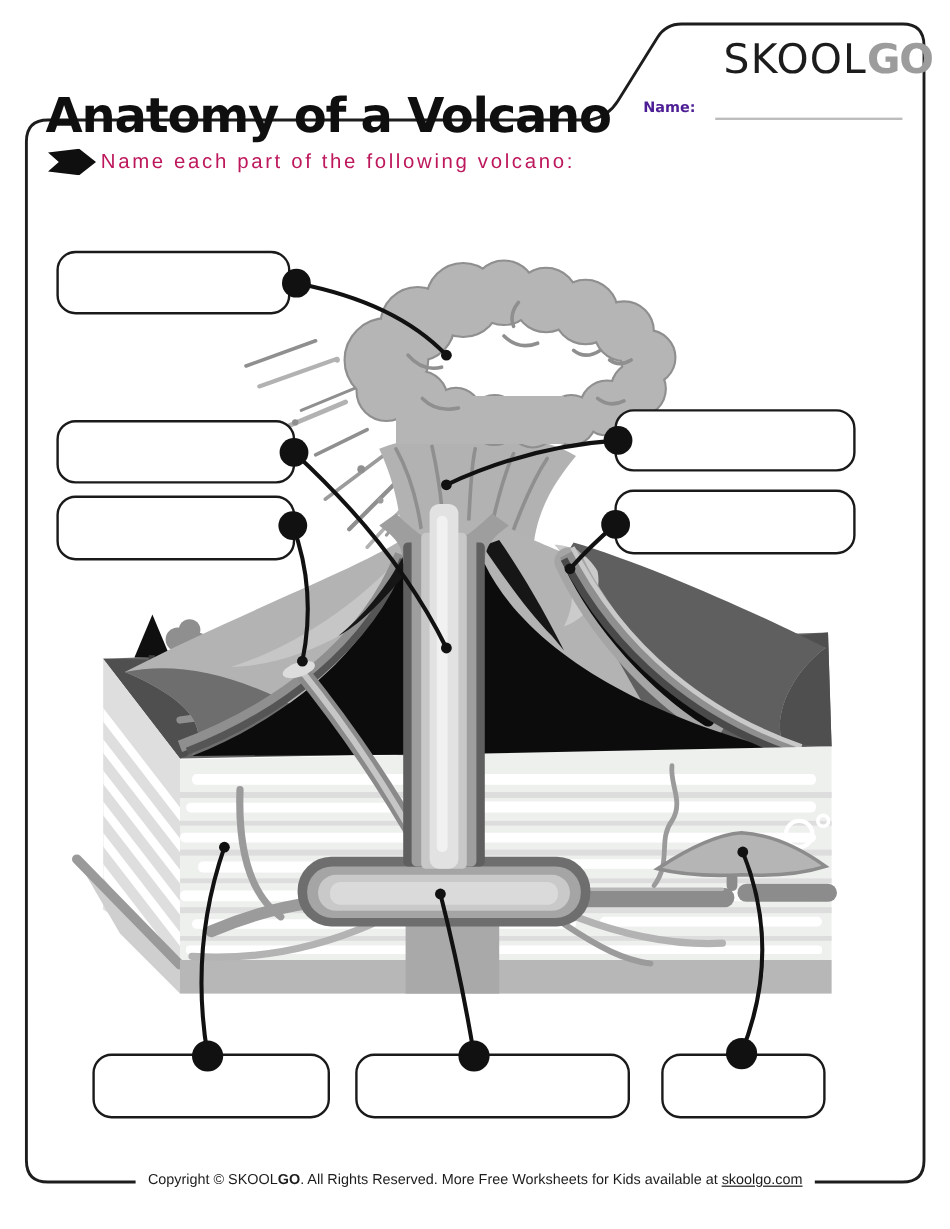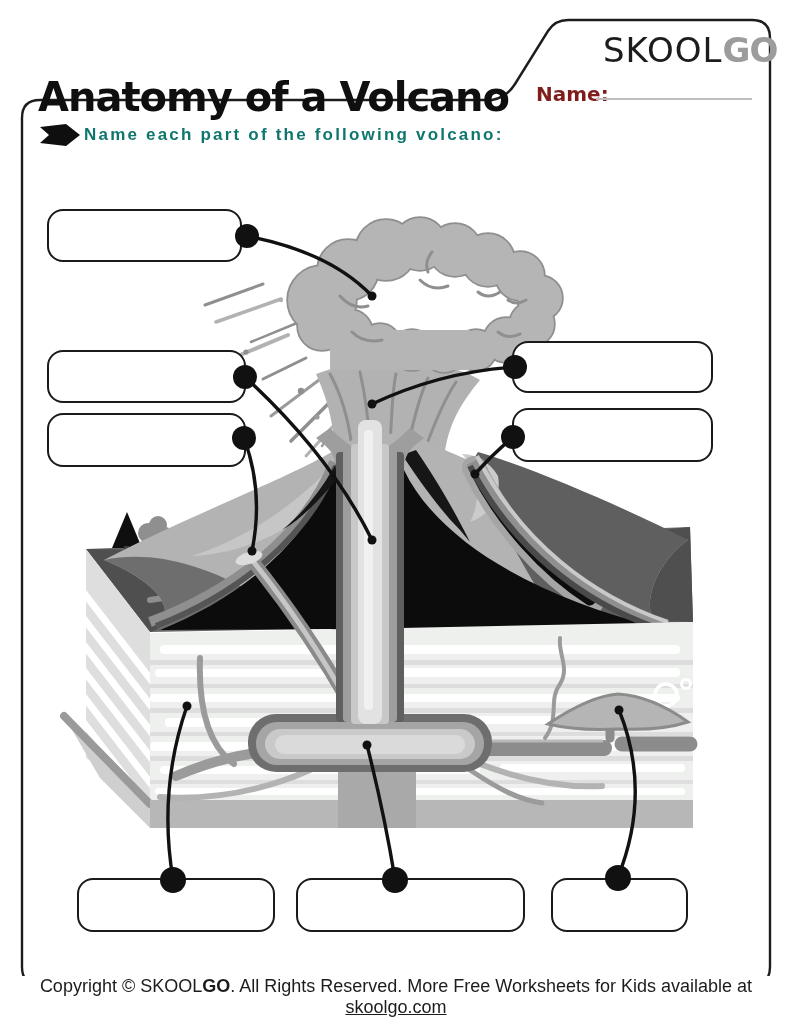--- a/index.html
+++ b/index.html
@@ -4,26 +4,26 @@
 <style>
   html,body{margin:0;padding:0;background:#fff;}
   .page{position:relative;width:792px;height:1024px;background:#fff;overflow:hidden;
         font-family:"Liberation Sans",sans-serif;}
   .abs{position:absolute;}
   .title{left:38px;top:26px;font-family:"DejaVu Sans",sans-serif;font-weight:bold;
          font-size:40px;letter-spacing:-1px;color:#0f0f0f;margin-top:48px;}
   .brand{left:603px;top:30px;font-family:"DejaVu Sans",sans-serif;font-size:34px;
          color:#1c1c1c;letter-spacing:1px;white-space:nowrap;}
   .brand .go{color:#9c9c9c;font-weight:bold;letter-spacing:-1px;}
-  .name-row{left:536px;top:82px;font-size:20px;font-weight:bold;color:#7f1d1d;
+  .name-row{left:536px;top:82px;font-size:12px;font-weight:bold;color:#4c1d95;
             font-family:"DejaVu Sans",sans-serif;}
   .name-line{left:596px;top:98px;width:156px;height:0;border-bottom:2px solid #bdbdbd;}
-  .instruction{left:84px;top:125px;font-size:17px;color:#0f766e;letter-spacing:2.2px;
-               font-weight:700;}
-  .footer{left:0;top:972px;width:792px;text-align:center;font-size:18px;color:#1c1c1c;}
+  .instruction{left:84px;top:125px;font-size:17px;color:#be185d;letter-spacing:2.2px;
+               font-weight:400;}
+  .footer{left:0;top:972px;width:792px;text-align:center;font-size:12px;color:#1c1c1c;}
   .footer .inner{display:inline-block;background:#fff;padding:0 10px;position:relative;top:4px;}
   .footer .bold{font-weight:bold;}
   .footer .link{text-decoration:underline;}
   svg{display:block;}
 </style>
 </head>
 <body>
 
 <div class="page">
 

